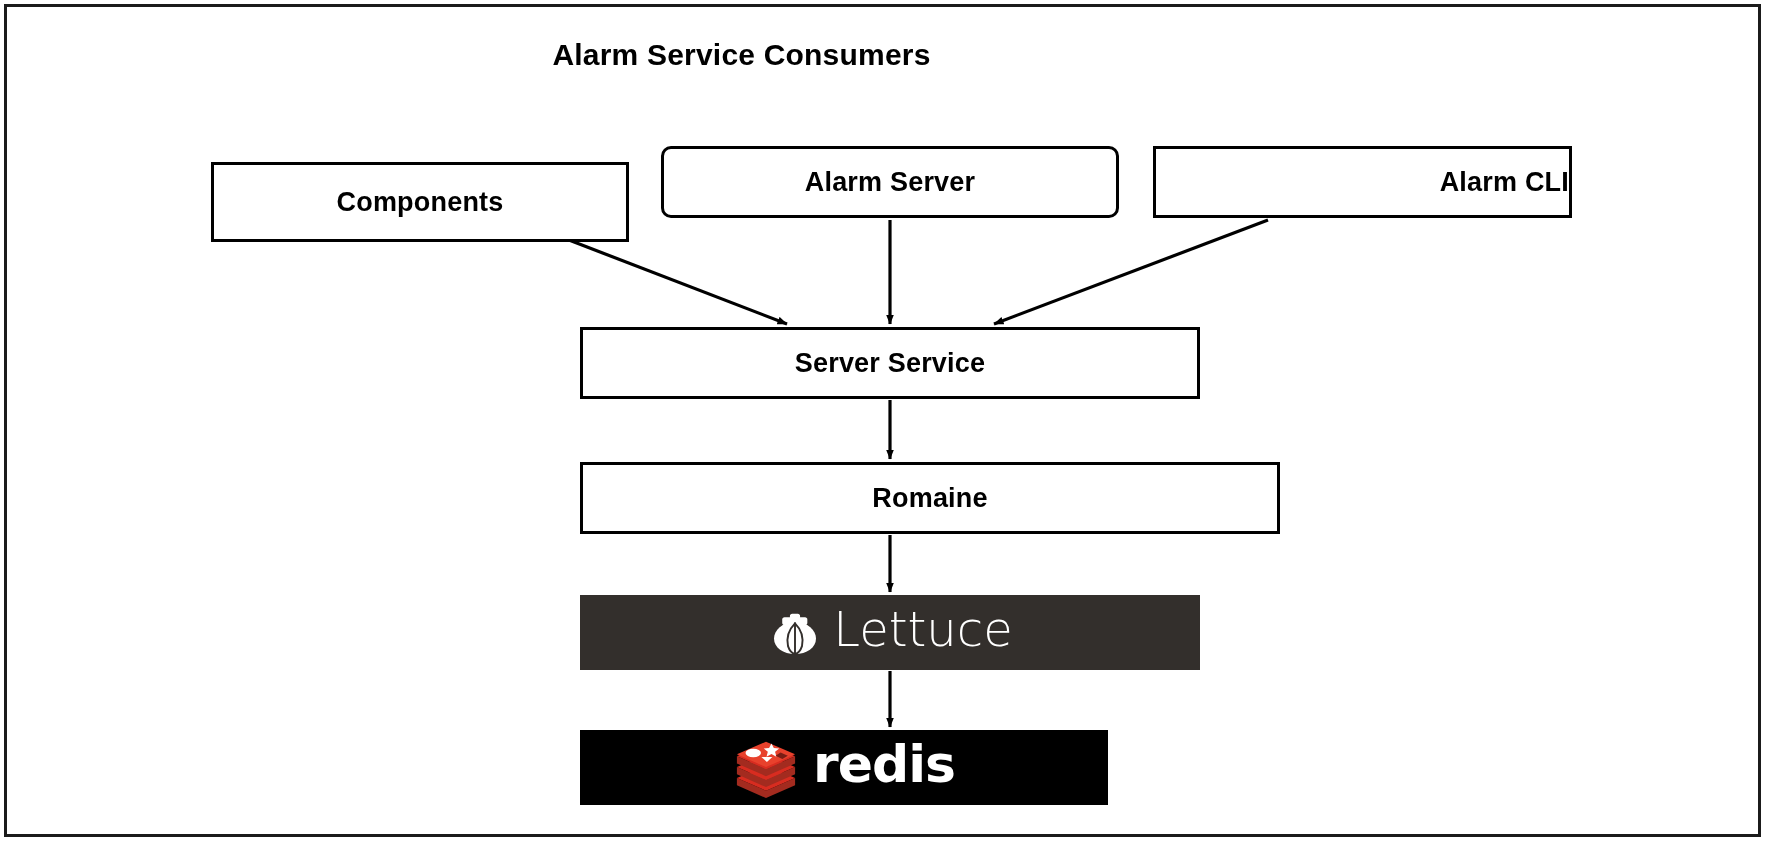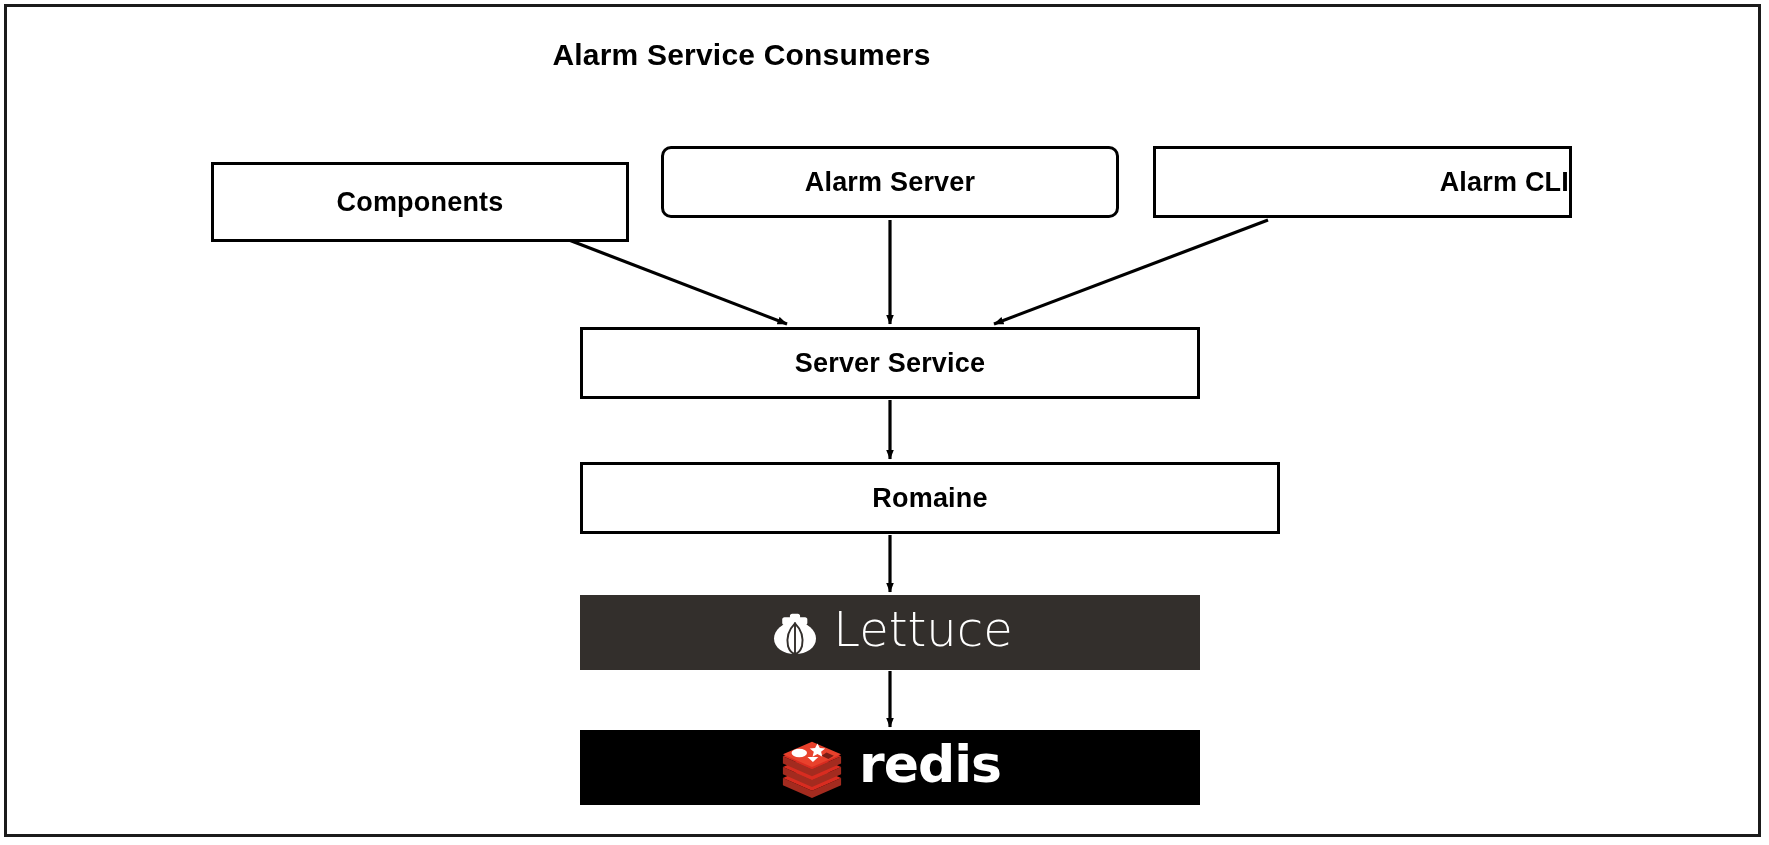--- a/index.html
+++ b/index.html
@@ -159,21 +159,21 @@
             <path d="M32 21 C25 28 22 37 24 47 C26 53 29.5 55.5 32 56"></path>
             <path d="M32 21 C39 28 42 37 40 47 C38 53 34.5 55.5 32 56"></path>
             <path d="M32 21 L32 56"></path>
           </g>
         </svg>
       </span>
       <span class="logo-wordmark-lettuce">Lettuce</span>
     </div>
   </div>
 
-  <div class="logo-box redis" style="left:580px; top:730px; width:620px; height:75px;">
+  <div class="logo-box redis" style="left:580px; top:730px; width:528px; height:75px;">
     <div class="logo-inner" style="gap:14px;">
       <span style="display:flex;">
         <svg width="66" height="60" viewBox="0 0 72 66" aria-hidden="true">
 
           <path d="M4 44 L36 58 L68 44 L68 52 L36 66 L4 52 Z" fill="#a32b1f"></path>
           <path d="M4 44 L36 58 L68 44 L36 30 Z" fill="#d82c20"></path>
 
           <path d="M4 32 L36 46 L68 32 L68 40 L36 54 L4 40 Z" fill="#a32b1f"></path>
           <path d="M4 32 L36 46 L68 32 L36 18 Z" fill="#d82c20"></path>
 

